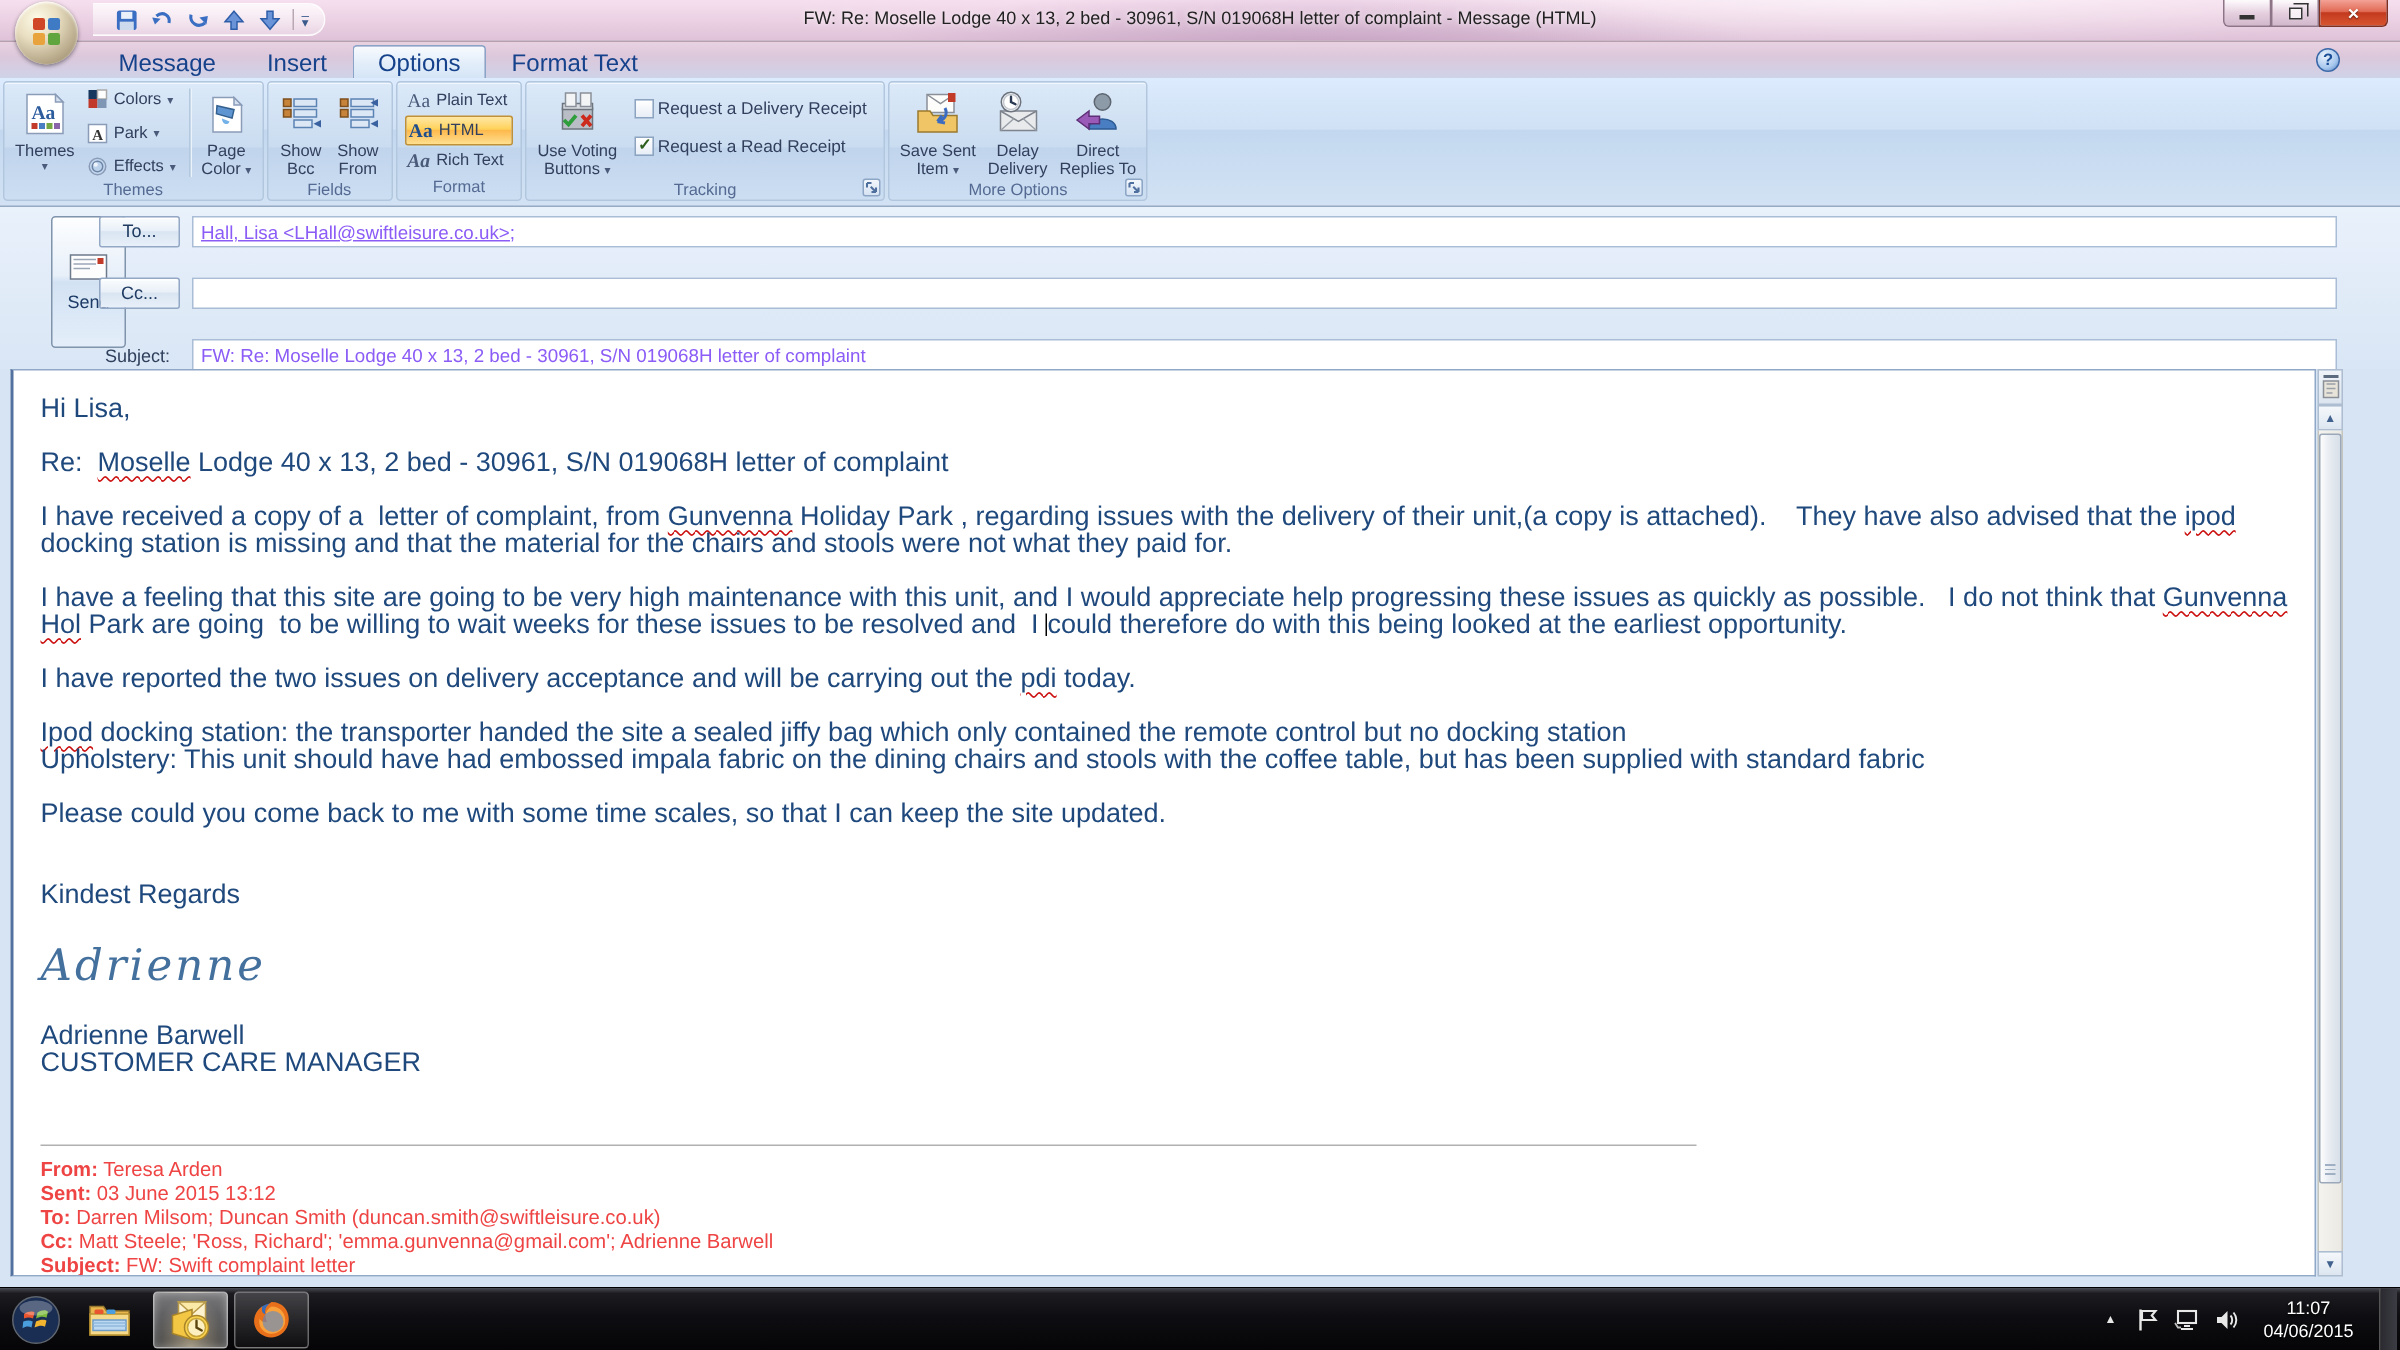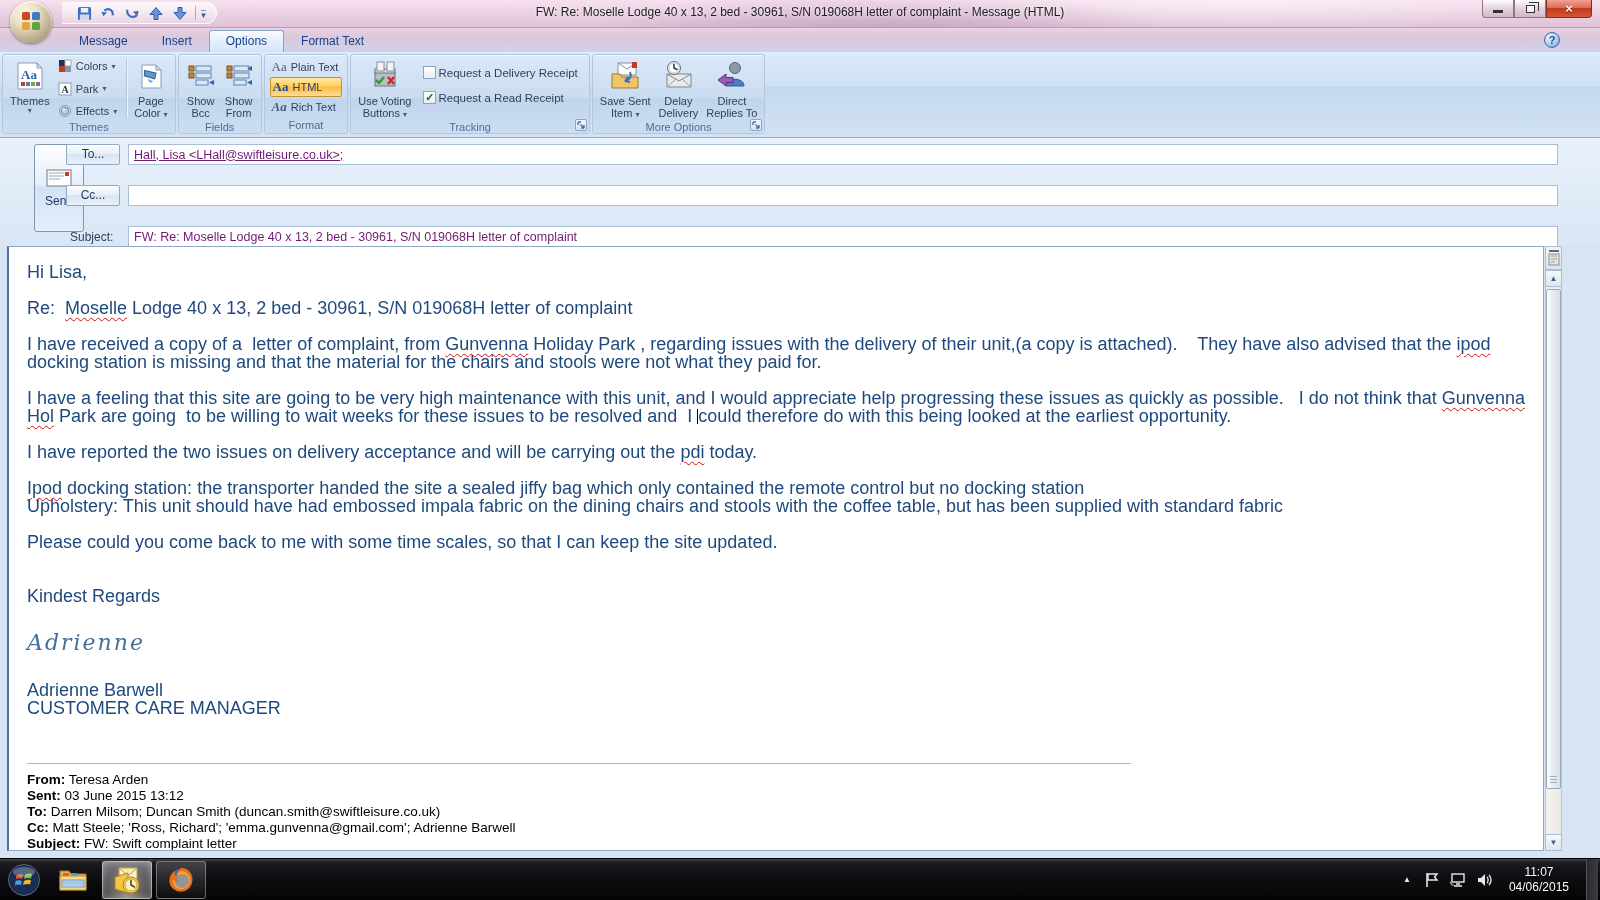--- a/index.html
+++ b/index.html
@@ -32,21 +32,21 @@
     background:linear-gradient(180deg,#f3a196 0%,#e06a53 45%,#c23a1f 50%,#d8552f 100%); border-color:#7e3020; }
   .wc .minbar { width:10px; height:3px; background:#333; margin-top:6px; }
   .wc .restore { width:9px; height:8px; border:1px solid #333; background:rgba(255,255,255,.7); position:relative; }
   .wc .restore::before { content:""; position:absolute; left:2px; top:-4px; width:9px; height:8px; border:1px solid #333; border-bottom:none; border-left:none; }
   .wc.close span { color:#fff; font-size:13px; font-weight:bold; text-shadow:0 1px 1px #5d1405; }
 
   
   .tabrow { height:24px; flex:0 0 auto; display:flex; align-items:flex-end; position:relative;
     background:linear-gradient(180deg,#e8d2e2 0%,#dcc7db 40%,#cfd3e8 100%); }
   .tabs { display:flex; margin-left:62px; height:22px; }
-  .tab { padding:3px 16px 2px; font-size:12px; color:#15428b; cursor:pointer; border:1px solid transparent; white-space:nowrap; }
+  .tab { padding:3px 16px 2px; font-size:16px; color:#15428b; cursor:pointer; border:1px solid transparent; white-space:nowrap; }
   .tab.active { background:linear-gradient(180deg,#f8fbfe,#e4eefa 50%,#d5e5f6); border:1px solid #8aa4c8; border-bottom:none; border-radius:3px 3px 0 0; }
   .help-btn { position:absolute; right:40px; top:4px; width:16px; height:16px; border-radius:50%; cursor:pointer;
     background:radial-gradient(circle at 35% 30%,#eaf3fd,#a8c8ee 60%,#5584c4); border:1px solid #3a68a8;
     color:#1a4e96; font-size:11px; font-weight:bold; display:flex; align-items:center; justify-content:center; }
 
   
   .ribbon { height:86px; flex:0 0 auto; padding:1px 2px 0 2px; display:flex; gap:2px;
     background:linear-gradient(180deg,#dcebfd 0%,#d0e1f5 40%,#c3d8ef 41%,#d2e2f4 100%);
     border-bottom:1px solid #96aac4; }
   .rgroup { display:flex; flex-direction:column; border:1px solid #b2c7de; border-radius:3px; margin:1px 0 3px;
@@ -71,33 +71,33 @@
   .envelope { height:108px; flex:0 0 auto; background:linear-gradient(180deg,#e9f1fb,#d9e6f5); display:flex; padding:6px 42px 4px 6px; gap:8px; }
   .sendcol { width:52px;padding-left:28px; }
   .sendbtn { width:50px; height:88px; border:1px solid #8094ac; border-radius:3px; cursor:pointer;
     background:linear-gradient(180deg,#fdfeff,#e7eff9 45%,#d3e2f3 50%,#e4eefa); box-shadow:inset 0 1px 0 #fff;
     display:flex; flex-direction:column; align-items:center; justify-content:center; gap:6px; font-size:12px; color:#1d3least; color:#1d3b66; }
   .fieldcol { flex:1; display:flex; flex-direction:column; gap:20px; }
   .frow { display:flex; align-items:center; height:22px; gap:8px; }
   .fbtn { width:54px; height:21px; font-size:12px; color:#1f3b62; border:1px solid #93a8c5; border-radius:2px; cursor:pointer;
     background:linear-gradient(180deg,#fbfdfe,#e9f0f8 45%,#d9e5f2 50%,#e8f0f9); box-shadow:inset 0 1px 0 #fff; text-align:center; line-height:19px; }
   .flabel { width:54px; font-size:12px; color:#30405c; padding-left:4px; }
-  .finput { flex:1; height:21px; background:#fff; border:1px solid #a9bdd6; font-size:12.5px; color:#701a75; display:flex; align-items:center; padding:0 5px; overflow:hidden; white-space:nowrap; }
+  .finput { flex:1; height:21px; background:#fff; border:1px solid #a9bdd6; font-size:12.5px; color:#8b5cf6; display:flex; align-items:center; padding:0 5px; overflow:hidden; white-space:nowrap; }
   .recipient, .attach-link { text-decoration:underline; cursor:pointer; }
   .attach-chip { display:flex; align-items:center; gap:3px; }
 
   
   .bodywrap { flex:1; display:flex; background:#d7e4f4; padding:0 0 7px 7px; min-height:0; }
   .page { flex:1; background:#fff; border:1px solid #8fa8c8; border-left:2px solid #52719e; padding:16px 18px; overflow:hidden; cursor:text; }
   .para { font-size:18px; line-height:18px; min-height:18px; color:#1f497d; white-space:pre-wrap; }
-  .para.script { font-family:"DejaVu Serif", serif; font-style:italic; font-size:22px; line-height:40px; min-height:40px; color:#44709d; letter-spacing:2px; }
+  .para.script { font-family:"DejaVu Serif", serif; font-style:italic; font-size:29px; line-height:40px; min-height:40px; color:#44709d; letter-spacing:2px; }
   .sq { text-decoration:underline; text-decoration-style:wavy; text-decoration-color:#cc1111; text-decoration-thickness:1px; text-underline-offset:3px; }
   .caret { display:inline-block; width:1px; height:15px; background:#000; vertical-align:-2px; }
   .qdivider { border:none; border-top:1px solid #b0b0b0; margin:10px 0 8px; width:1104px; }
-  .qrow { font-size:13.5px; line-height:16px; color:#000000; white-space:pre-wrap; }
+  .qrow { font-size:13.5px; line-height:16px; color:#ef4444; white-space:pre-wrap; }
   .qrow b { font-weight:bold; }
 
   
   .scrollcol { width:17px; flex:0 0 auto; display:flex; flex-direction:column; margin-left:1px; margin-right:38px; }
   .sc-btn { height:17px; background:linear-gradient(180deg,#f5f8fb,#dde6f0); border:1px solid #aebdd0; display:flex; align-items:center; justify-content:center; font-size:8px; color:#41618e; cursor:pointer; }
   .sc-ruler { height:24px; background:linear-gradient(180deg,#f0f4f9,#dce5ef); border:1px solid #aebdd0; display:flex; flex-direction:column; align-items:center; justify-content:center; gap:2px; cursor:pointer; }
   .sc-track { flex:1; background:linear-gradient(90deg,#f4f3ee,#eae9e3); border-left:1px solid #c6c5bd; border-right:1px solid #c6c5bd; position:relative; }
   .sc-thumb { position:absolute; left:0; right:0; top:2px; height:500px; border:1px solid #9aa8ba; border-radius:2px;
     background:linear-gradient(90deg,#fdfdfd,#e6ebf1 50%,#d7dfe8); cursor:grab; }
   .sc-grip { position:absolute; left:3px; right:3px; bottom:4px; height:8px;

